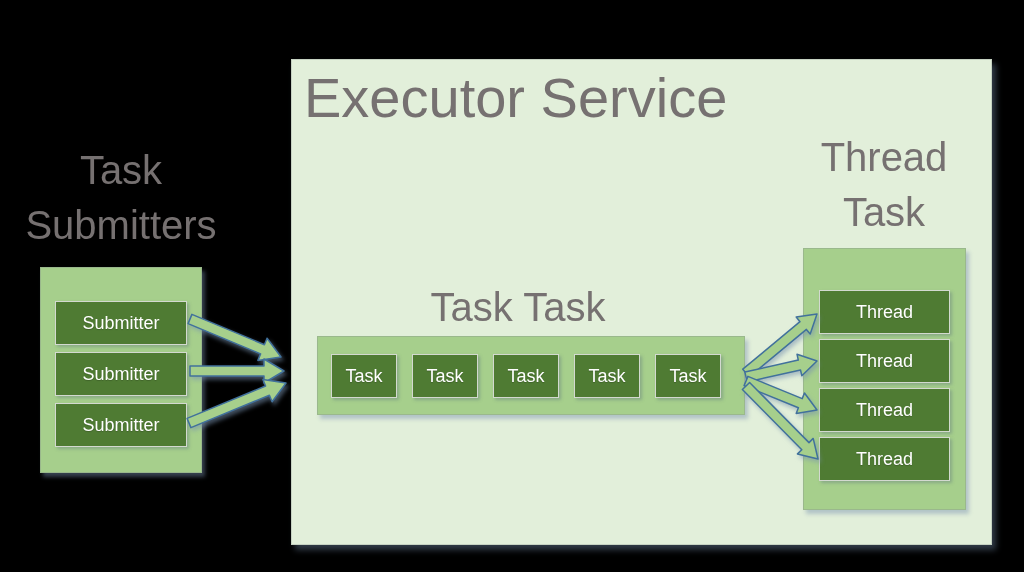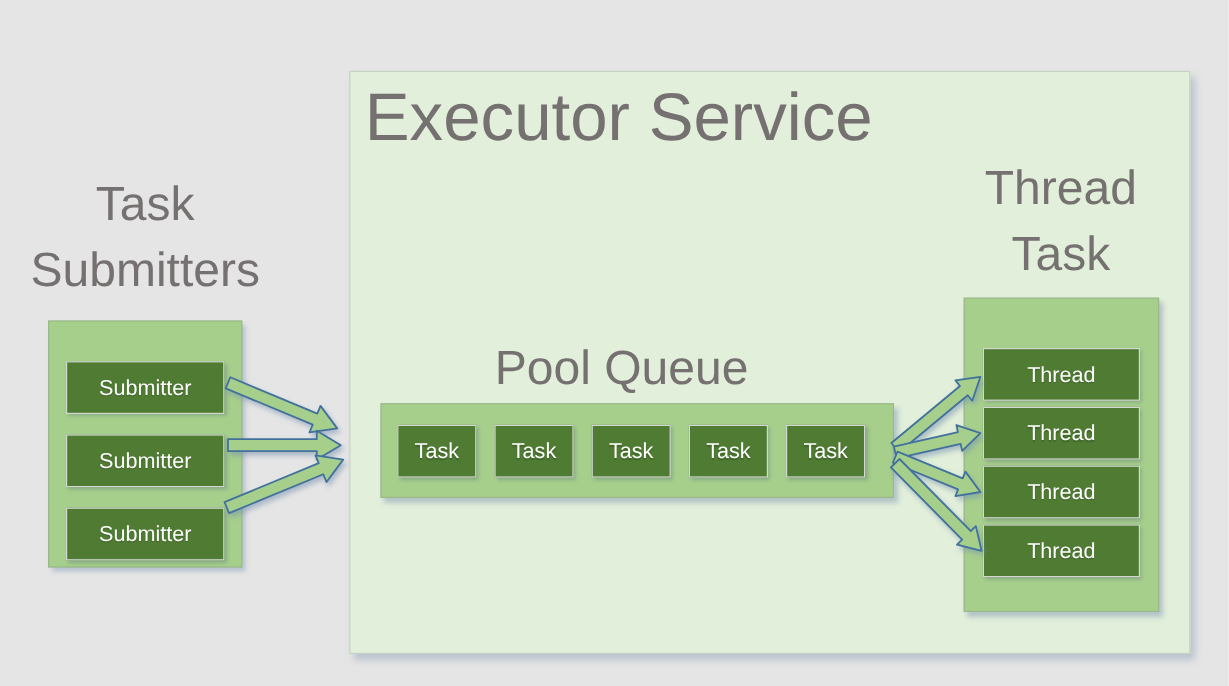--- a/index.html
+++ b/index.html
@@ -1,20 +1,20 @@
 <!DOCTYPE html>
 <html style="--container-fill: #E2EFDA; --group-fill: #A6CF8C; --node-fill: #4F7B33; --node-text: #FFFFFF; --heading-text: #767171; --arrow-fill: #A6CF8C; --arrow-stroke: #41719C;"><head>
 <meta charset="utf-8">
 <style>
   html, body { margin: 0; padding: 0; background: #ffffff; }
   .canvas {
     position: relative;
     width: 1024px;
     height: 572px;
-    background: #e5e5e5;
+    background: #000000;
     overflow: hidden;
     font-family: "Liberation Sans", sans-serif;
   }
 
   
   .exec-box {
     position: absolute;
     left: 291px; top: 59px;
     width: 701px; height: 486px;
     background: var(--container-fill, #E2EFDA);
@@ -52,21 +52,21 @@
     box-shadow: 3px 4px 4px rgba(120, 145, 175, 0.45);
     box-sizing: border-box;
     display: flex;
   }
   .submitters-group {
     left: 40px; top: 267px;
     width: 162px; height: 206px;
     flex-direction: column;
     align-items: center;
     padding-top: 33px;
-    row-gap: 17px;
+    row-gap: 7px;
   }
   .queue-bar {
     left: 317px; top: 336px;
     width: 428px; height: 79px;
     flex-direction: row;
     padding: 17px 0 0 13px;
     column-gap: 15px;
   }
   .pool-group {
     left: 803px; top: 248px;
@@ -121,21 +121,21 @@
     <div>Task</div>
     <div>Submitters</div>
   </div>
 
   <div class="group submitters-group">
     <div class="node node-submitter">Submitter</div>
     <div class="node node-submitter">Submitter</div>
     <div class="node node-submitter">Submitter</div>
   </div>
 
-  <div class="section-label queue-label">Pool Queue</div>
+  <div class="section-label queue-label">Task Task</div>
 
   <div class="group queue-bar">
     <div class="node node-task">Task</div>
     <div class="node node-task">Task</div>
     <div class="node node-task">Task</div>
     <div class="node node-task">Task</div>
     <div class="node node-task">Task</div>
   </div>
 
   <div class="section-label pool-label">

